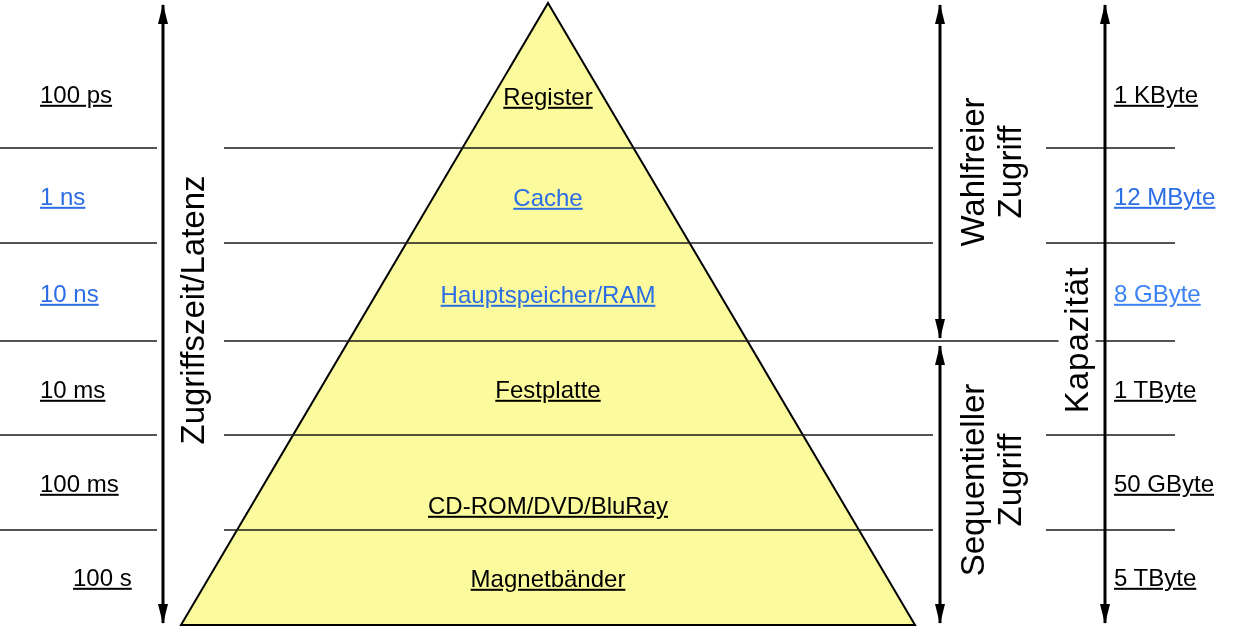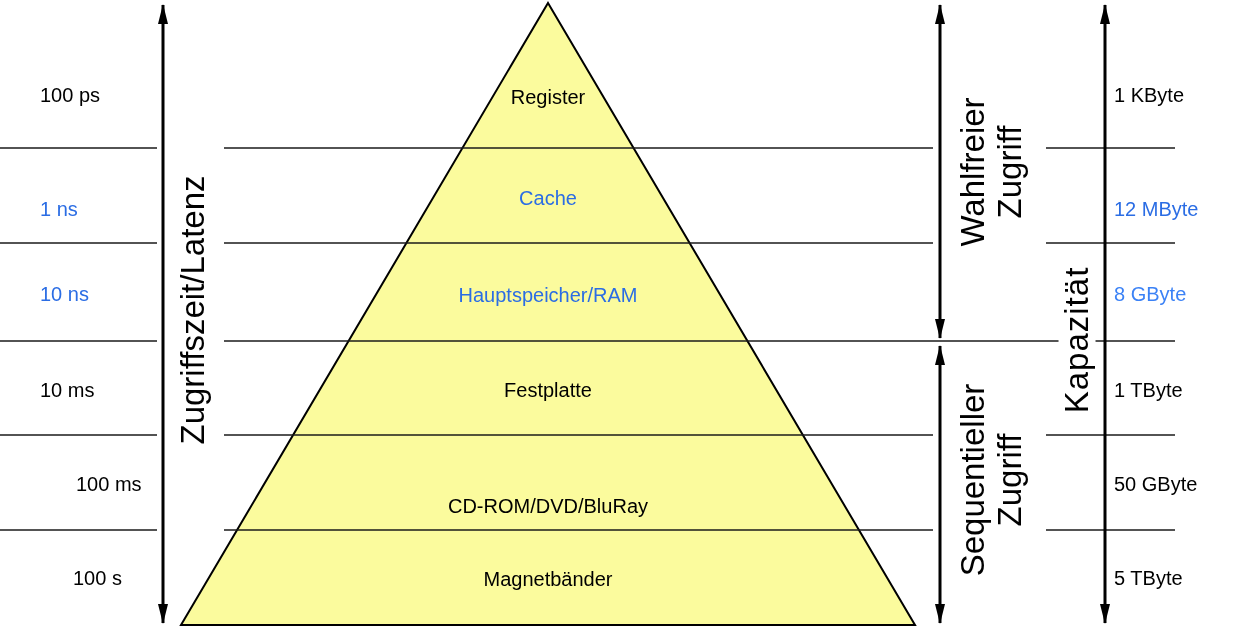--- a/index.html
+++ b/index.html
@@ -12,41 +12,42 @@
     font-family: "Liberation Sans", sans-serif;
     color: #000000;
   }
   #stage svg.layer {
     position: absolute;
     left: 0; top: 0;
     width: 1259px; height: 642px;
   }
   .lbl {
     position: absolute;
-    font-size: 20px;
+    font-size: 24px;
     line-height: 1.1;
     white-space: nowrap;
+    text-decoration: underline;
   }
   .time-lbl  { left: 40px; transform: translateY(-50%); }
   .cap-lbl   { left: 1114px; transform: translateY(-50%); }
   .level-lbl { left: 548px; transform: translate(-50%,-50%); text-align: center; }
   .rot-lbl {
     position: absolute;
     font-size: 33px;
     line-height: 1.12;
     white-space: nowrap;
     text-align: center;
     background: #ffffff;
     padding: 0 4px;
     transform: translate(-50%,-50%) rotate(-90deg);
   }
   .rot-lbl .rline { display: block; }
   
   .row0 { top: 95px; }  .row0n { top: 97px; }
-  .row1 { top: 209px; } .row1n { top: 198px; }
+  .row1 { top: 197px; } .row1n { top: 198px; }
   .row2 { top: 294px; } .row2n { top: 295px; }
   .row3 { top: 390px; } .row3n { top: 390px; }
   .row4 { top: 484px; } .row4n { top: 506px; }
   .row5 { top: 578px; } .row5n { top: 579px; }
 </style>
 </head>
 <body>
 
 <div id="stage">
 
@@ -71,21 +72,21 @@
       <line x1="0" y1="530" x2="157" y2="530"></line>
       <line x1="224" y1="530" x2="933" y2="530"></line>
       <line x1="1046" y1="530" x2="1175" y2="530"></line>
     </g>
   </svg>
 
   <div class="lbl time-lbl row0" style="color: rgb(0, 0, 0);">100 ps</div>
   <div class="lbl time-lbl row1" style="color: rgb(43, 109, 228);">1 ns</div>
   <div class="lbl time-lbl row2" style="color: rgb(43, 109, 228);">10 ns</div>
   <div class="lbl time-lbl row3" style="color: rgb(0, 0, 0);">10 ms</div>
-  <div class="lbl time-lbl row4" style="color: rgb(0, 0, 0); margin-left: 36px;">100 ms</div>
+  <div class="lbl time-lbl row4" style="color: rgb(0, 0, 0);">100 ms</div>
   <div class="lbl time-lbl row5" style="color: rgb(0, 0, 0); margin-left: 33px;">100 s</div>
 
   <div class="lbl level-lbl row0n" style="color: rgb(0, 0, 0);">Register</div>
   <div class="lbl level-lbl row1n" style="color: rgb(43, 109, 228);">Cache</div>
   <div class="lbl level-lbl row2n" style="color: rgb(43, 109, 228);">Hauptspeicher/RAM</div>
   <div class="lbl level-lbl row3n" style="color: rgb(0, 0, 0);">Festplatte</div>
   <div class="lbl level-lbl row4n" style="color: rgb(0, 0, 0);">CD-ROM/DVD/BluRay</div>
   <div class="lbl level-lbl row5n" style="color: rgb(0, 0, 0);">Magnetbänder</div>
 
   <div class="lbl cap-lbl row0" style="color: rgb(0, 0, 0);">1 KByte</div>

